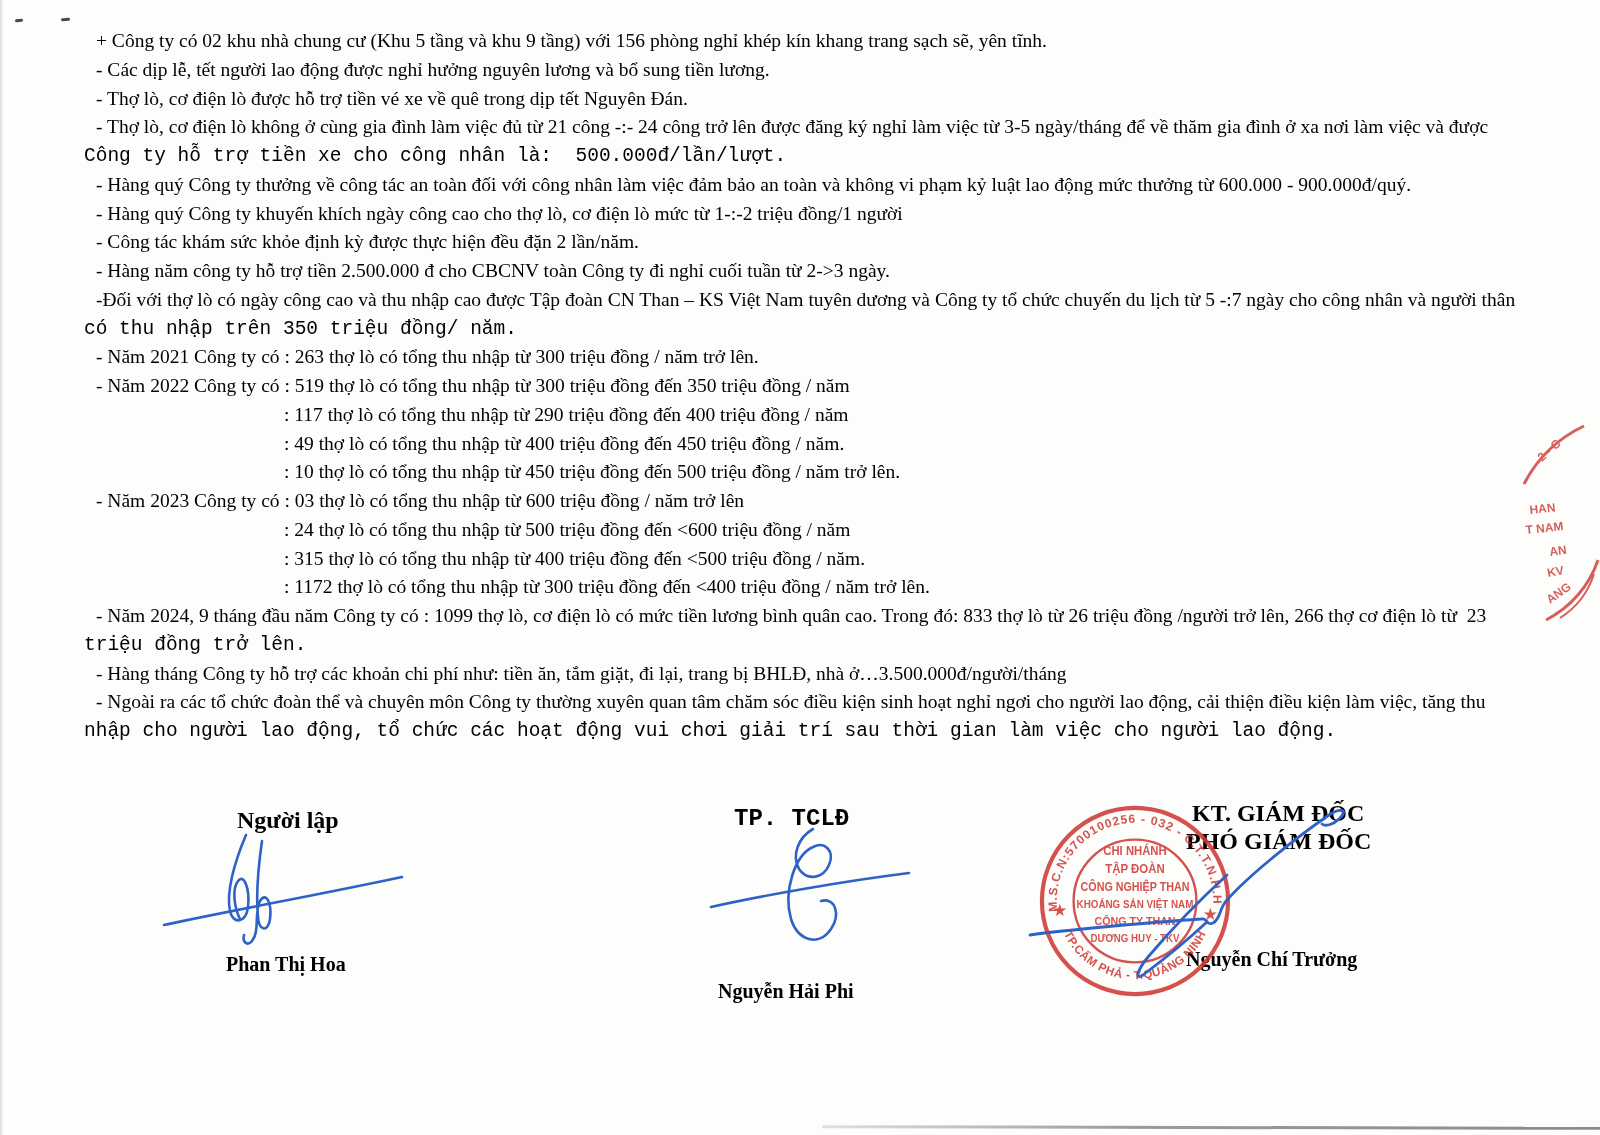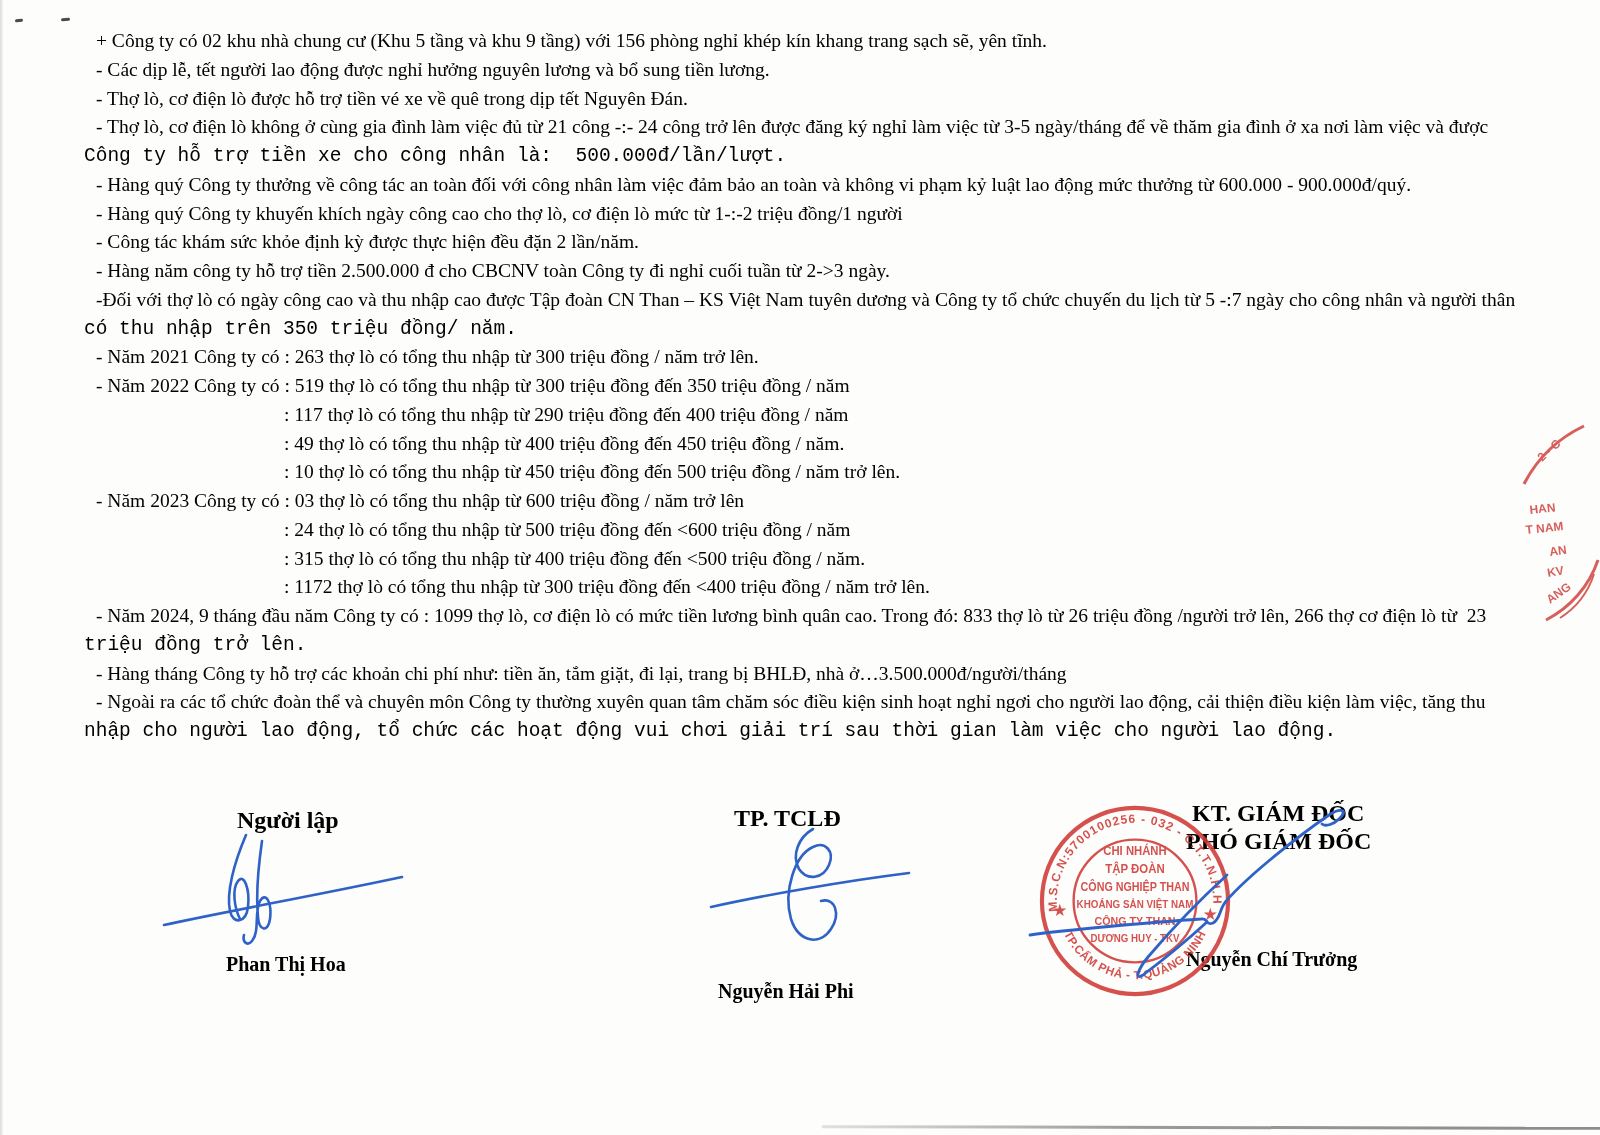--- a/index.html
+++ b/index.html
@@ -58,21 +58,21 @@
     <div class="line sub">: 315 thợ lò có tổng thu nhập từ 400 triệu đồng đến &lt;500 triệu đồng / năm.</div>
     <div class="line sub">: 1172 thợ lò có tổng thu nhập từ 300 triệu đồng đến &lt;400 triệu đồng / năm trở lên.</div>
     <div class="line">- Năm 2024, 9 tháng đầu năm Công ty có : 1099 thợ lò, cơ điện lò có mức tiền lương bình quân cao. Trong đó: 833 thợ lò từ 26 triệu đồng /người trở lên, 266 thợ cơ điện lò từ  23</div>
     <div class="line cont">triệu đồng trở lên.</div>
     <div class="line">- Hàng tháng Công ty hỗ trợ các khoản chi phí như: tiền ăn, tắm giặt, đi lại, trang bị BHLĐ, nhà ở…3.500.000đ/người/tháng</div>
     <div class="line">- Ngoài ra các tổ chức đoàn thể và chuyên môn Công ty thường xuyên quan tâm chăm sóc điều kiện sinh hoạt nghỉ ngơi cho người lao động, cải thiện điều kiện làm việc, tăng thu</div>
     <div class="line cont">nhập cho người lao động, tổ chức các hoạt động vui chơi giải trí sau thời gian làm việc cho người lao động.</div>
   </div>
 
   <div class="sig-title" style="left:237px;top:807px;">Người lập</div>
-  <div class="sig-title" style="left:734px;top:805px;">TP. TCLĐ</div>
+  <div class="sig-title" style="left:734px;top:805px;font-family:Liberation Mono, monospace;">TP. TCLĐ</div>
   <div class="sig-title" style="left:1192px;top:800px;">KT. GIÁM ĐỐC</div>
   <div class="sig-title" style="left:1186px;top:828px;">PHÓ GIÁM ĐỐC</div>
 
   <div class="sig-name" style="left:226px;top:953px;">Phan Thị Hoa</div>
   <div class="sig-name" style="left:718px;top:980px;">Nguyễn Hải Phi</div>
   <div class="sig-name" style="left:1186px;top:948px;">Nguyễn Chí Trưởng</div>
 
   <svg class="sig-svg" style="left:158px;top:815px;" width="252" height="135" viewBox="0 0 252 135">
     <g fill="none" stroke="#2e62c6" stroke-width="2.6" stroke-linecap="round">
       <path d="M88,20 C76,48 68,78 72,96 C75,110 88,108 90,92 C92,74 86,58 80,66 C74,74 76,92 82,104"></path>

